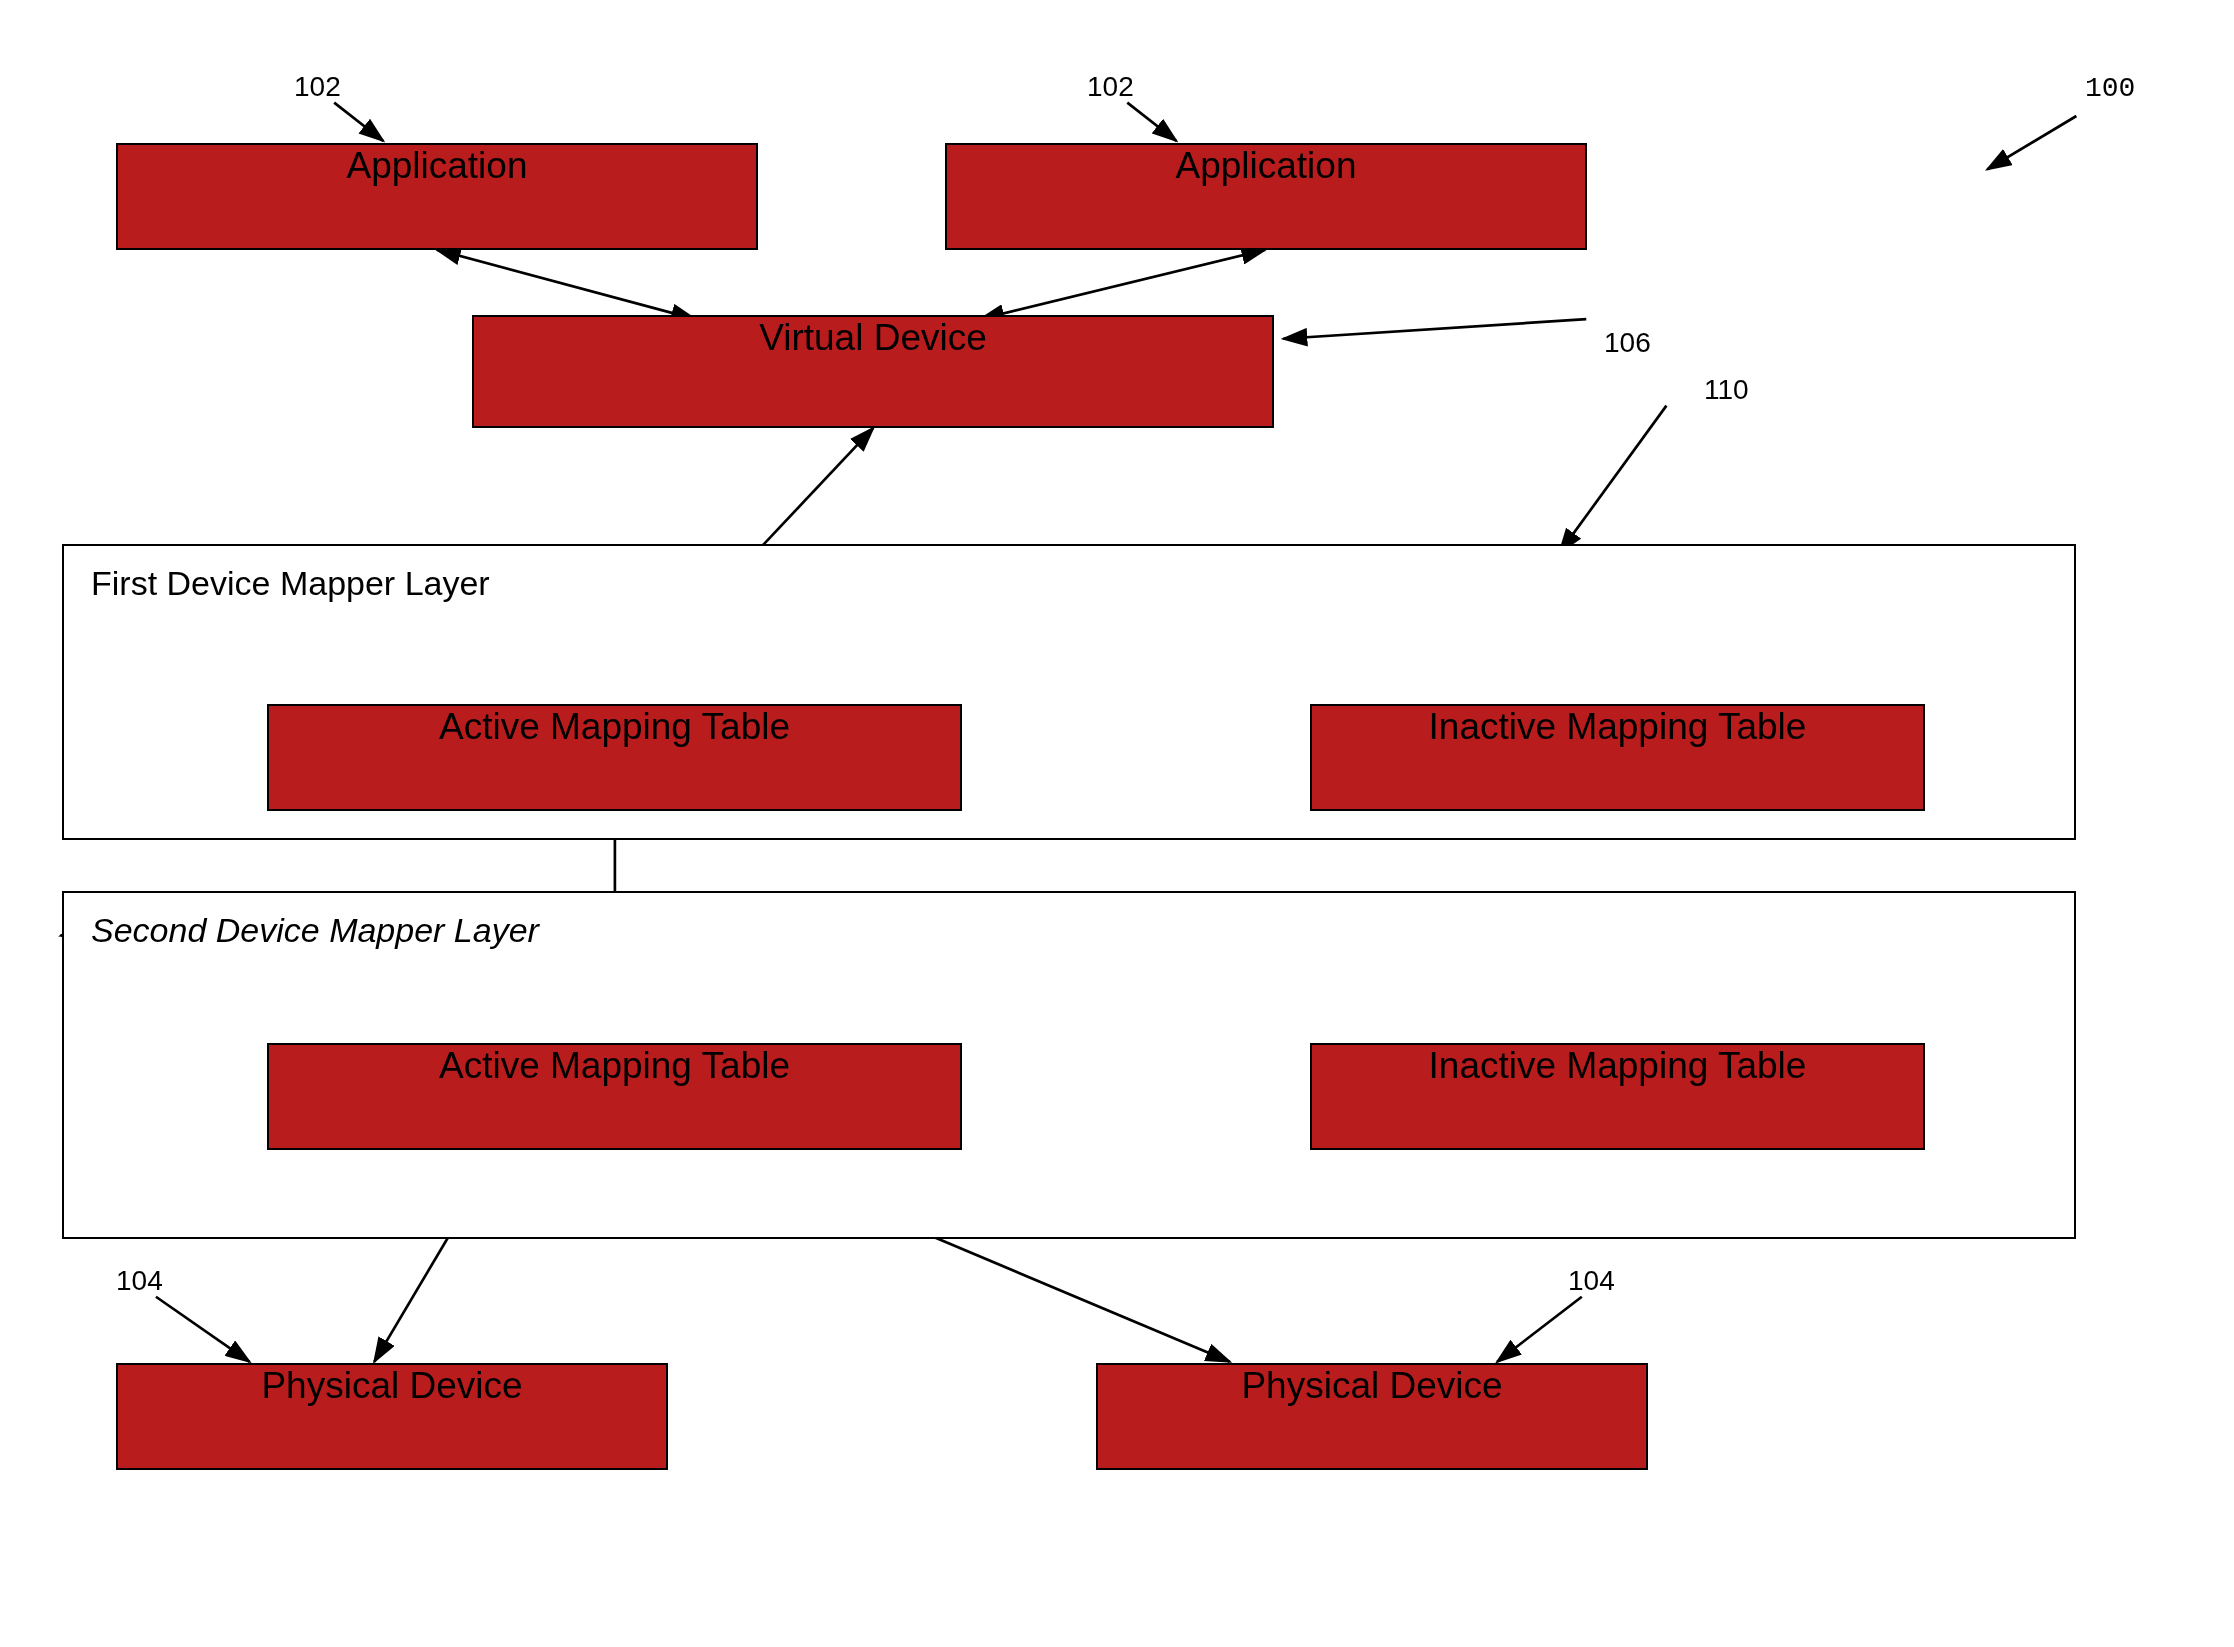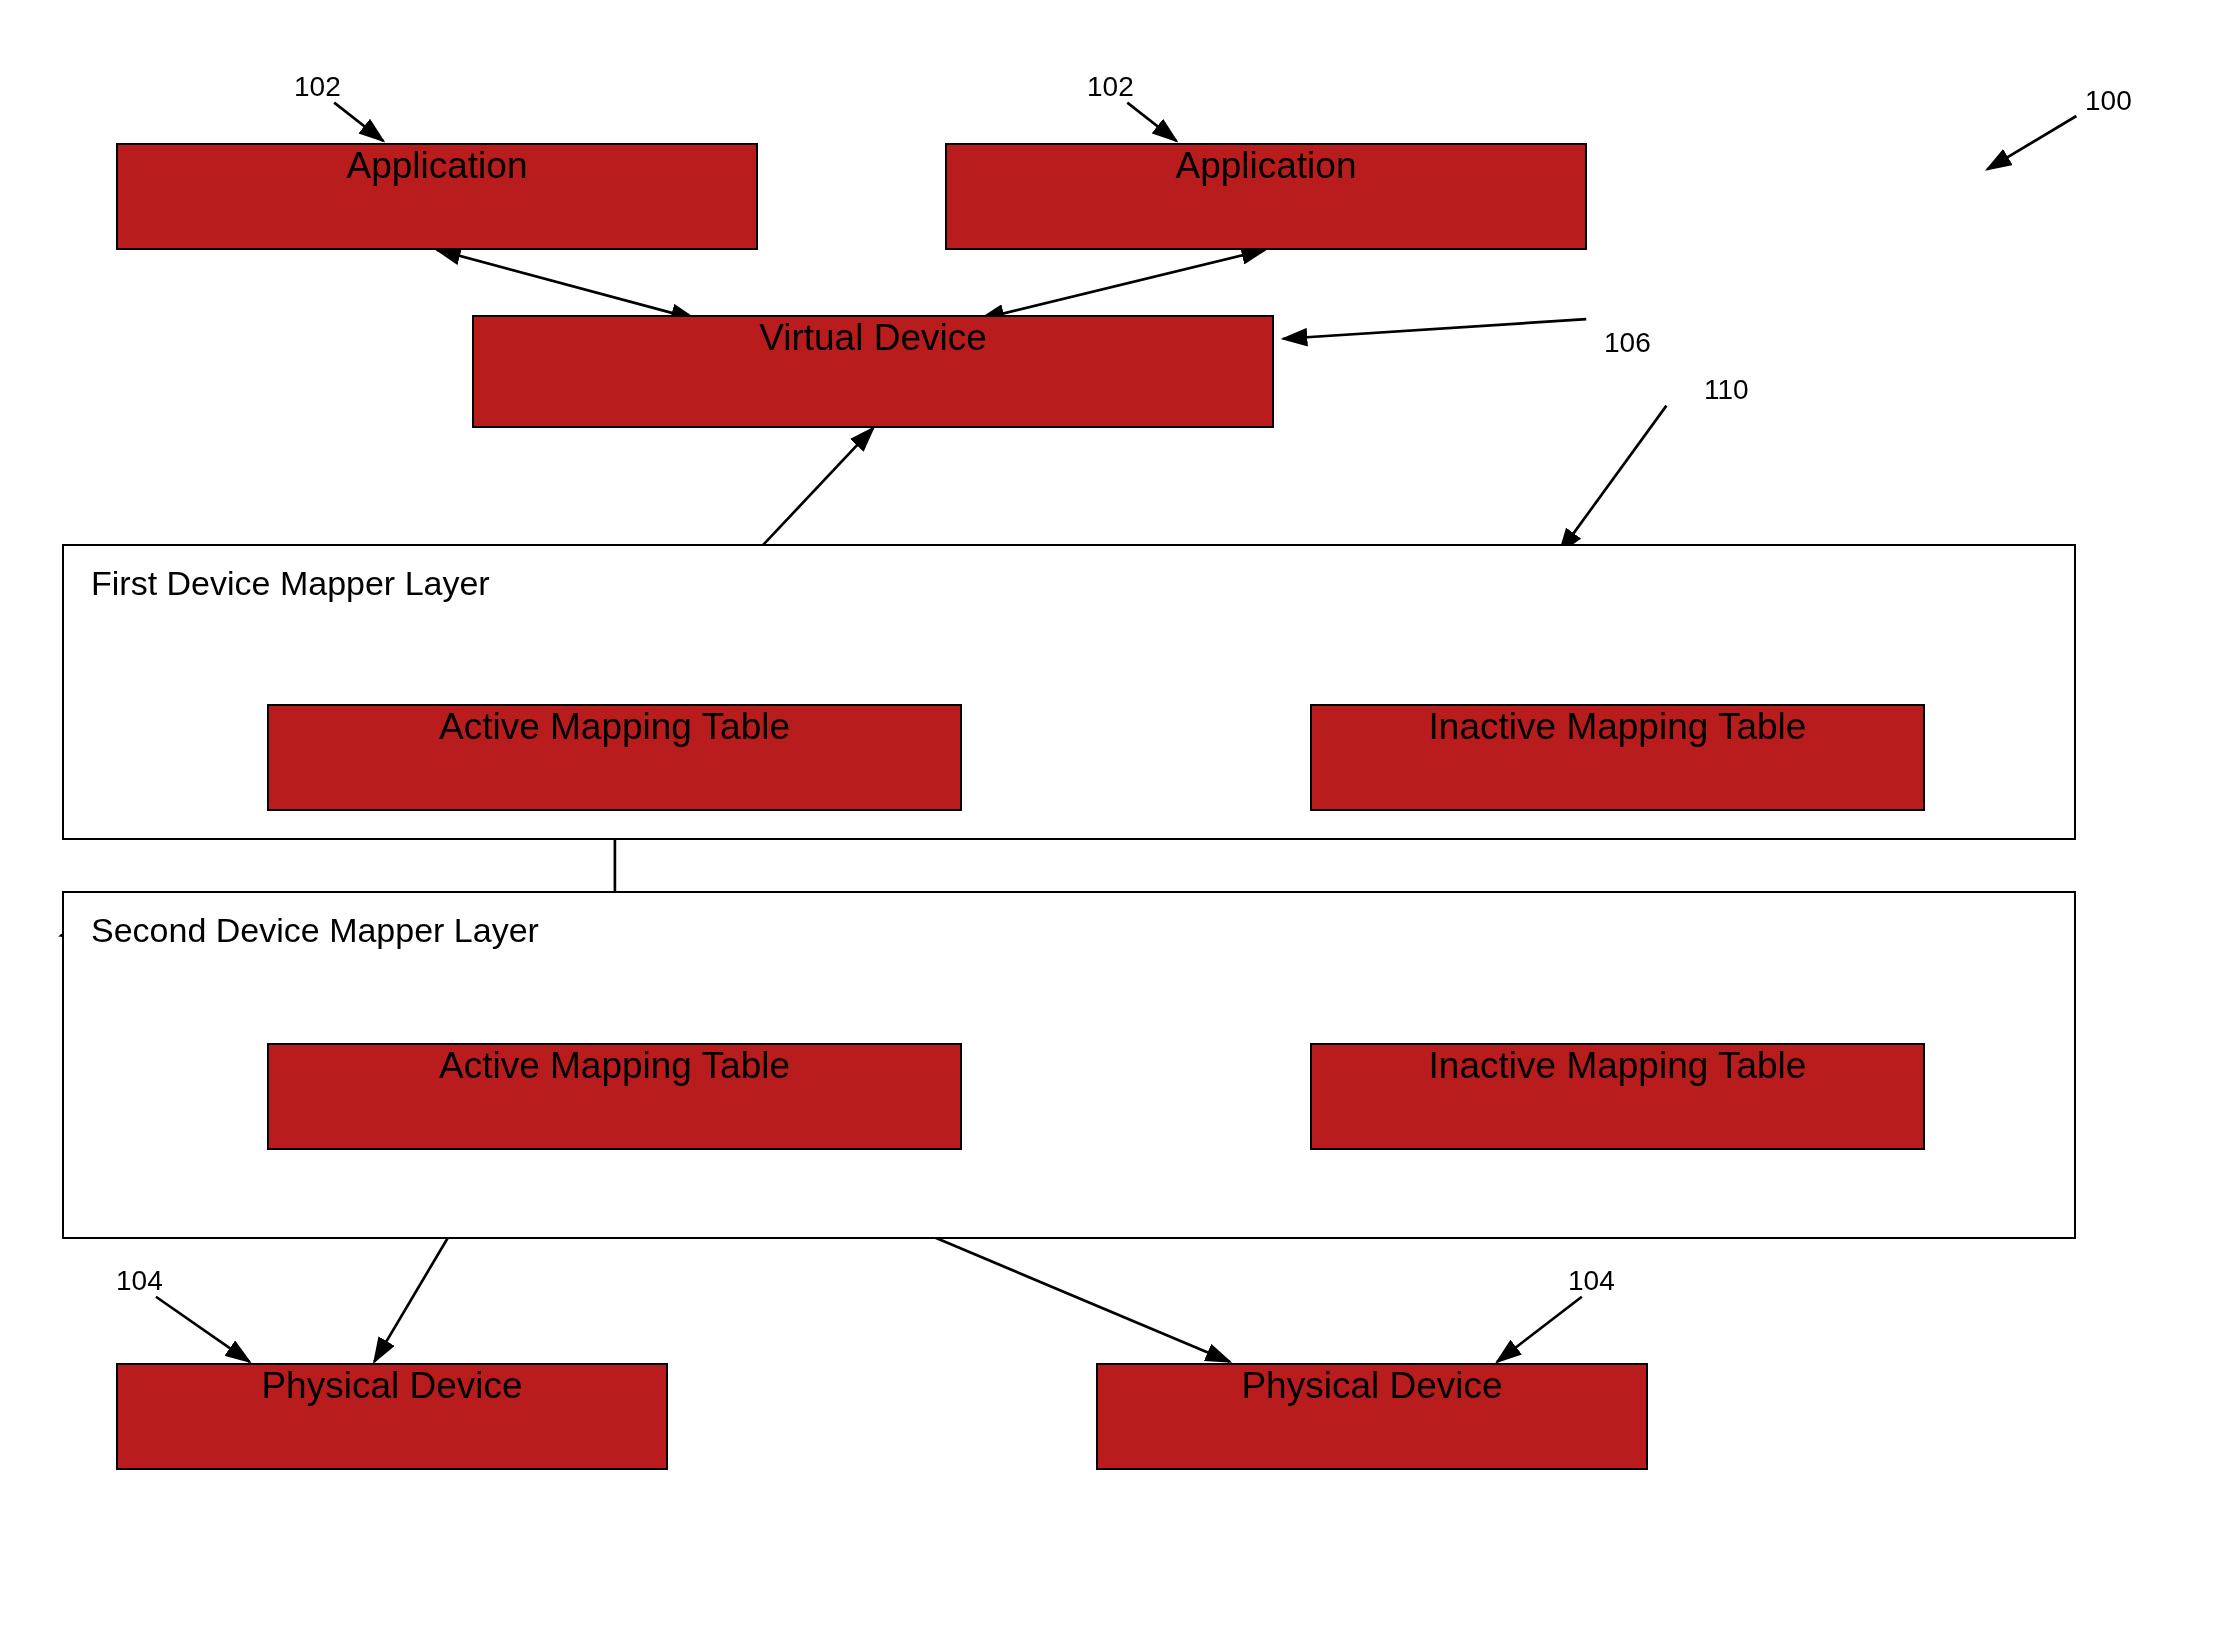--- a/index.html
+++ b/index.html
@@ -98,39 +98,39 @@
     <line x1="560" y1="1292" x2="420" y2="1528" stroke="#000" stroke-width="3" marker-end="url(#arrow)"></line>
 
     <line x1="820" y1="1292" x2="1380" y2="1528" stroke="#000" stroke-width="3" marker-end="url(#arrow)"></line>
 
     <line x1="175" y1="1455" x2="280" y2="1528" stroke="#000" stroke-width="3" marker-end="url(#arrow)"></line>
 
     <line x1="1775" y1="1455" x2="1680" y2="1528" stroke="#000" stroke-width="3" marker-end="url(#arrow)"></line>
 
   </svg>
 
-  <span class="ref-label" style="left:2085px; top:85px;">100</span>
+  <span class="ref-label" style="left:2085px; top:73px;font-family:Liberation Mono, monospace;">100</span>
   <span class="ref-label" style="left:294px; top:71px;">102</span>
   <span class="ref-label" style="left:1087px; top:71px;">102</span>
   <span class="ref-label" style="left:1604px; top:285px;margin-top:42px;">106</span>
   <span class="ref-label" style="left:1704px; top:374px;">110</span>
   <span class="ref-label" style="left:971px; top:640px;">114</span>
   <span class="ref-label" style="left:1929px; top:640px;">116</span>
   <span class="ref-label" style="left:64px; top:898px;">120</span>
   <span class="ref-label" style="left:971px; top:987px;">124</span>
   <span class="ref-label" style="left:1929px; top:987px;">126</span>
   <span class="ref-label" style="left:116px; top:1265px;">104</span>
   <span class="ref-label" style="left:1568px; top:1265px;">104</span>
 
   <div class="layer-box" style="left:62px; top:544px; width:2014px; height:296px;">
     <span class="layer-label" style="left:27px; top:18px;">First Device Mapper Layer</span>
   </div>
 
   <div class="layer-box" style="left:62px; top:891px; width:2014px; height:348px;">
-    <span class="layer-label" style="left:27px; top:18px;">Second Device Mapper Layer</span>
+    <span class="layer-label" style="left:27px; top:18px;font-style:italic;">Second Device Mapper Layer</span>
   </div>
 
   <div class="box" style="left:116px; top:143px; width:642px; height:107px;">
     <span>Application</span>
   </div>
 
   <div class="box" style="left:945px; top:143px; width:642px; height:107px;">
     <span>Application</span>
   </div>
 

